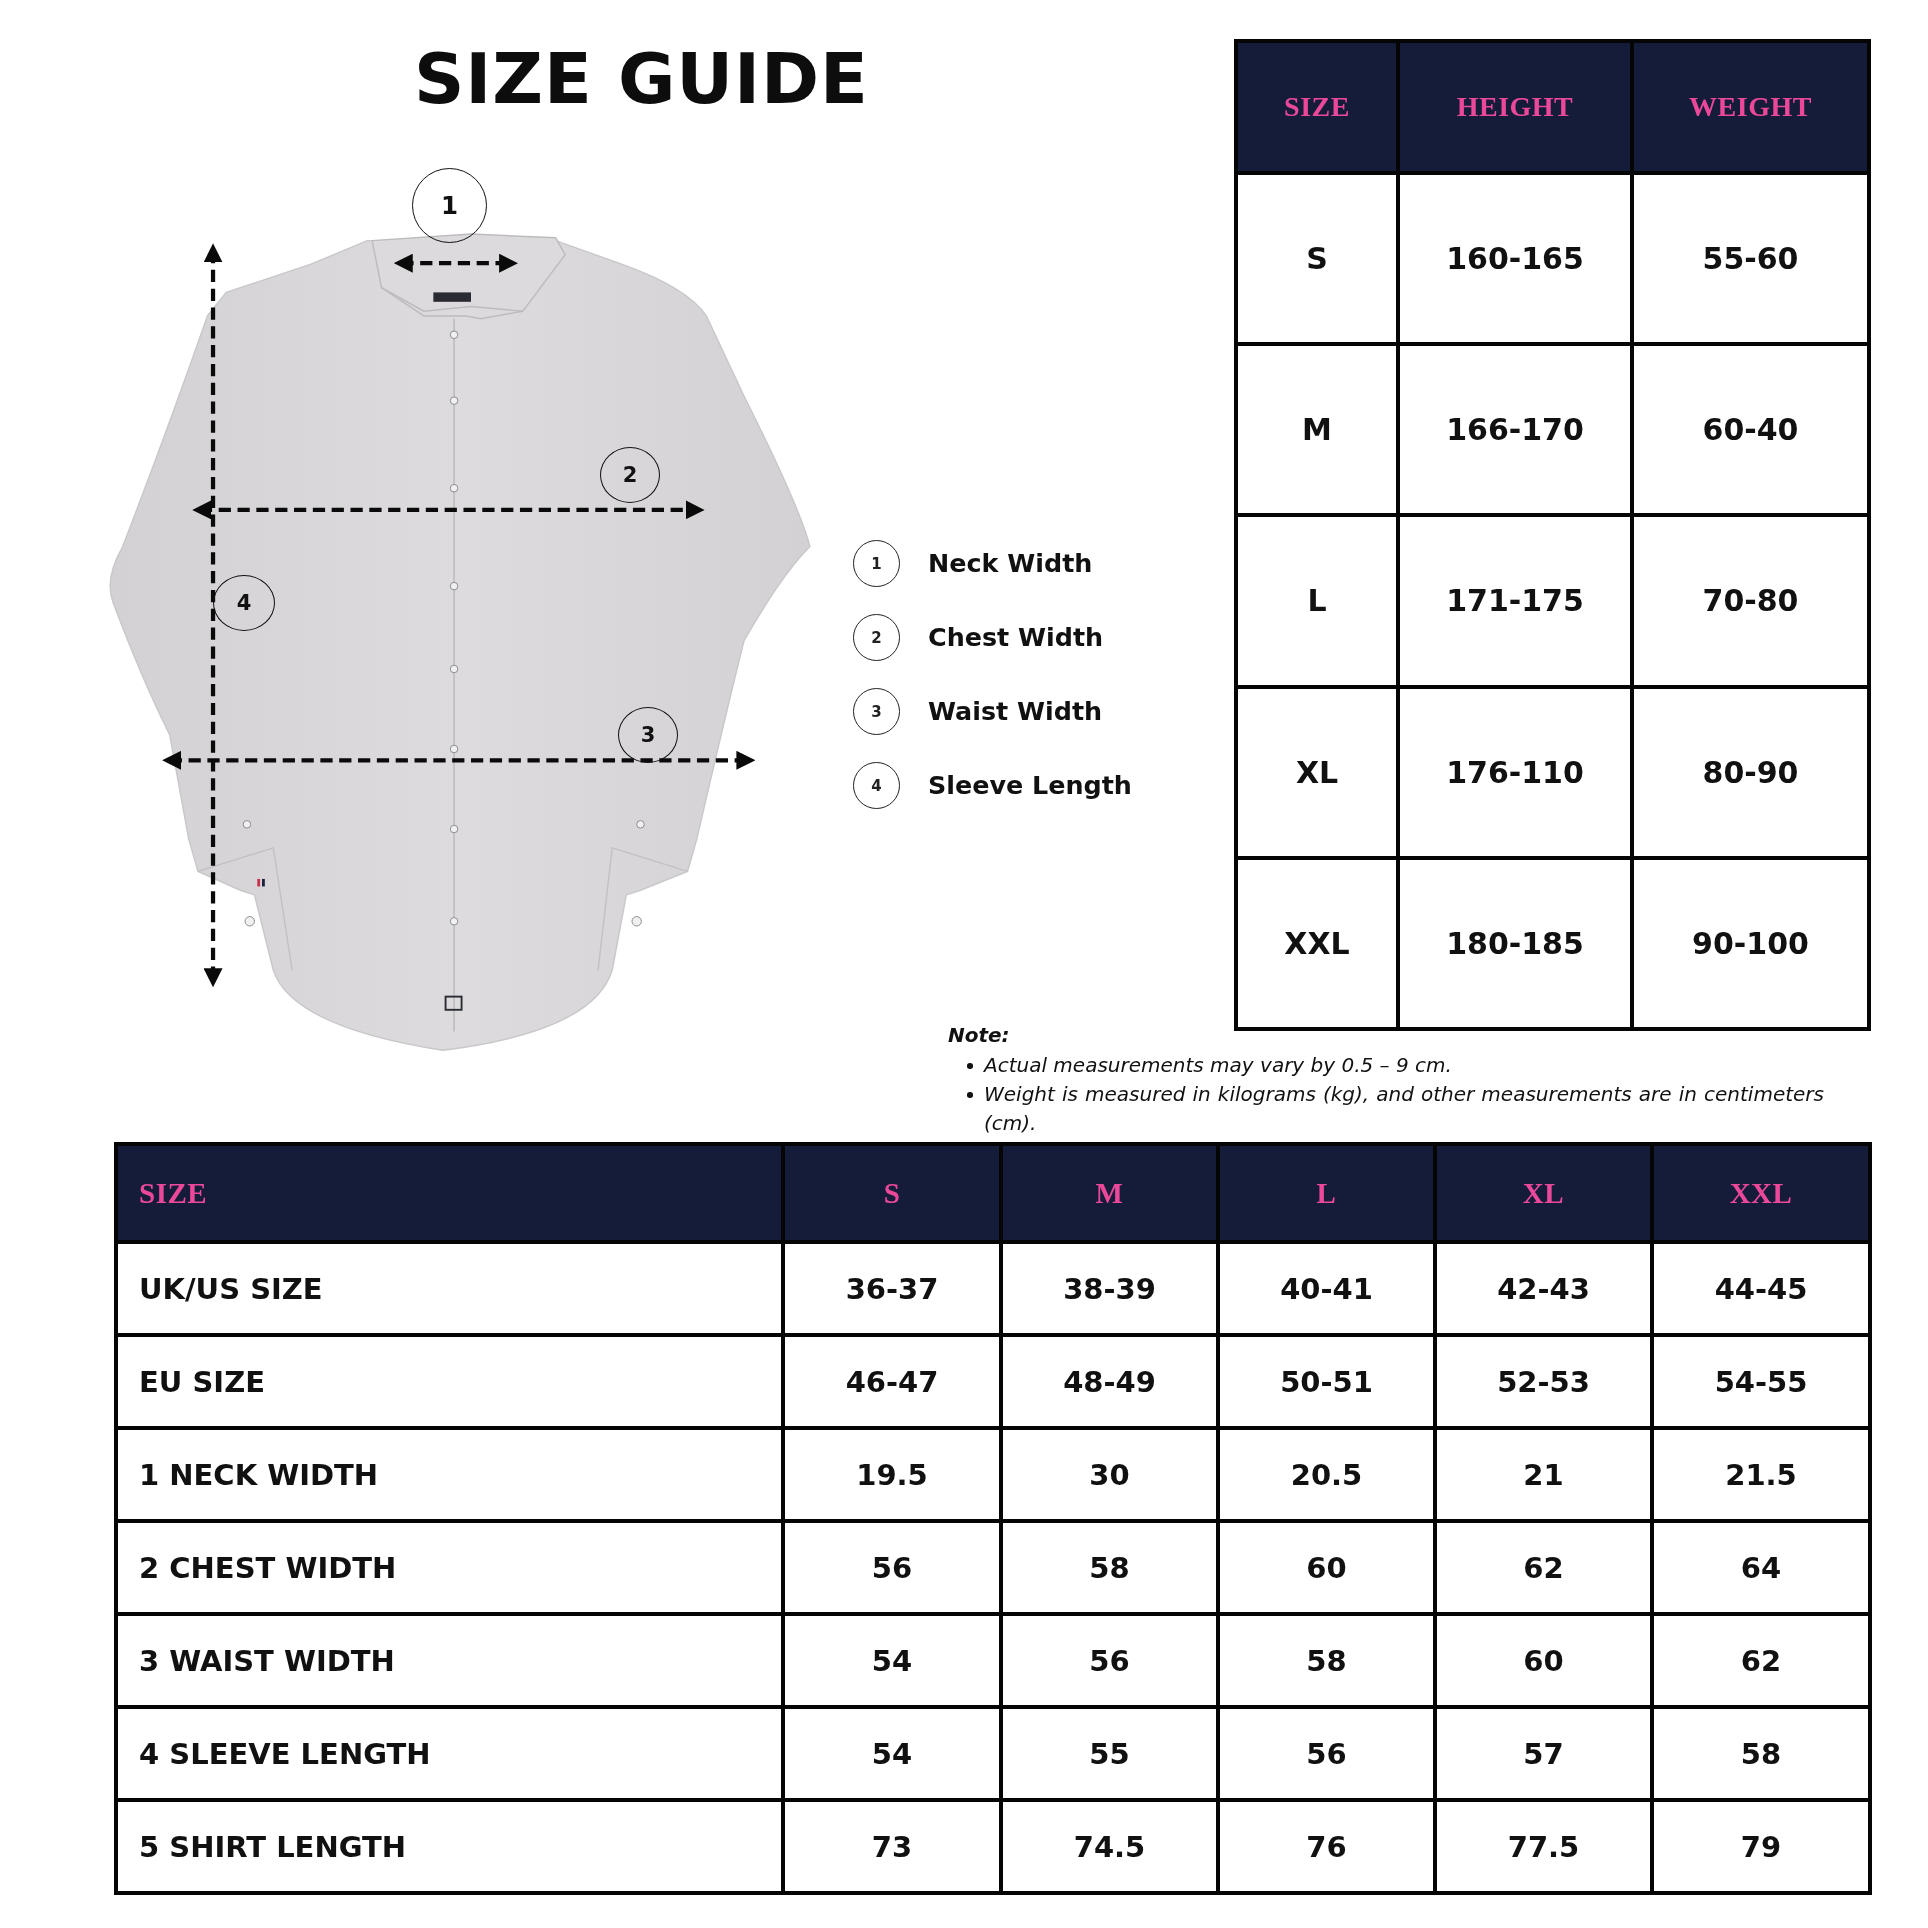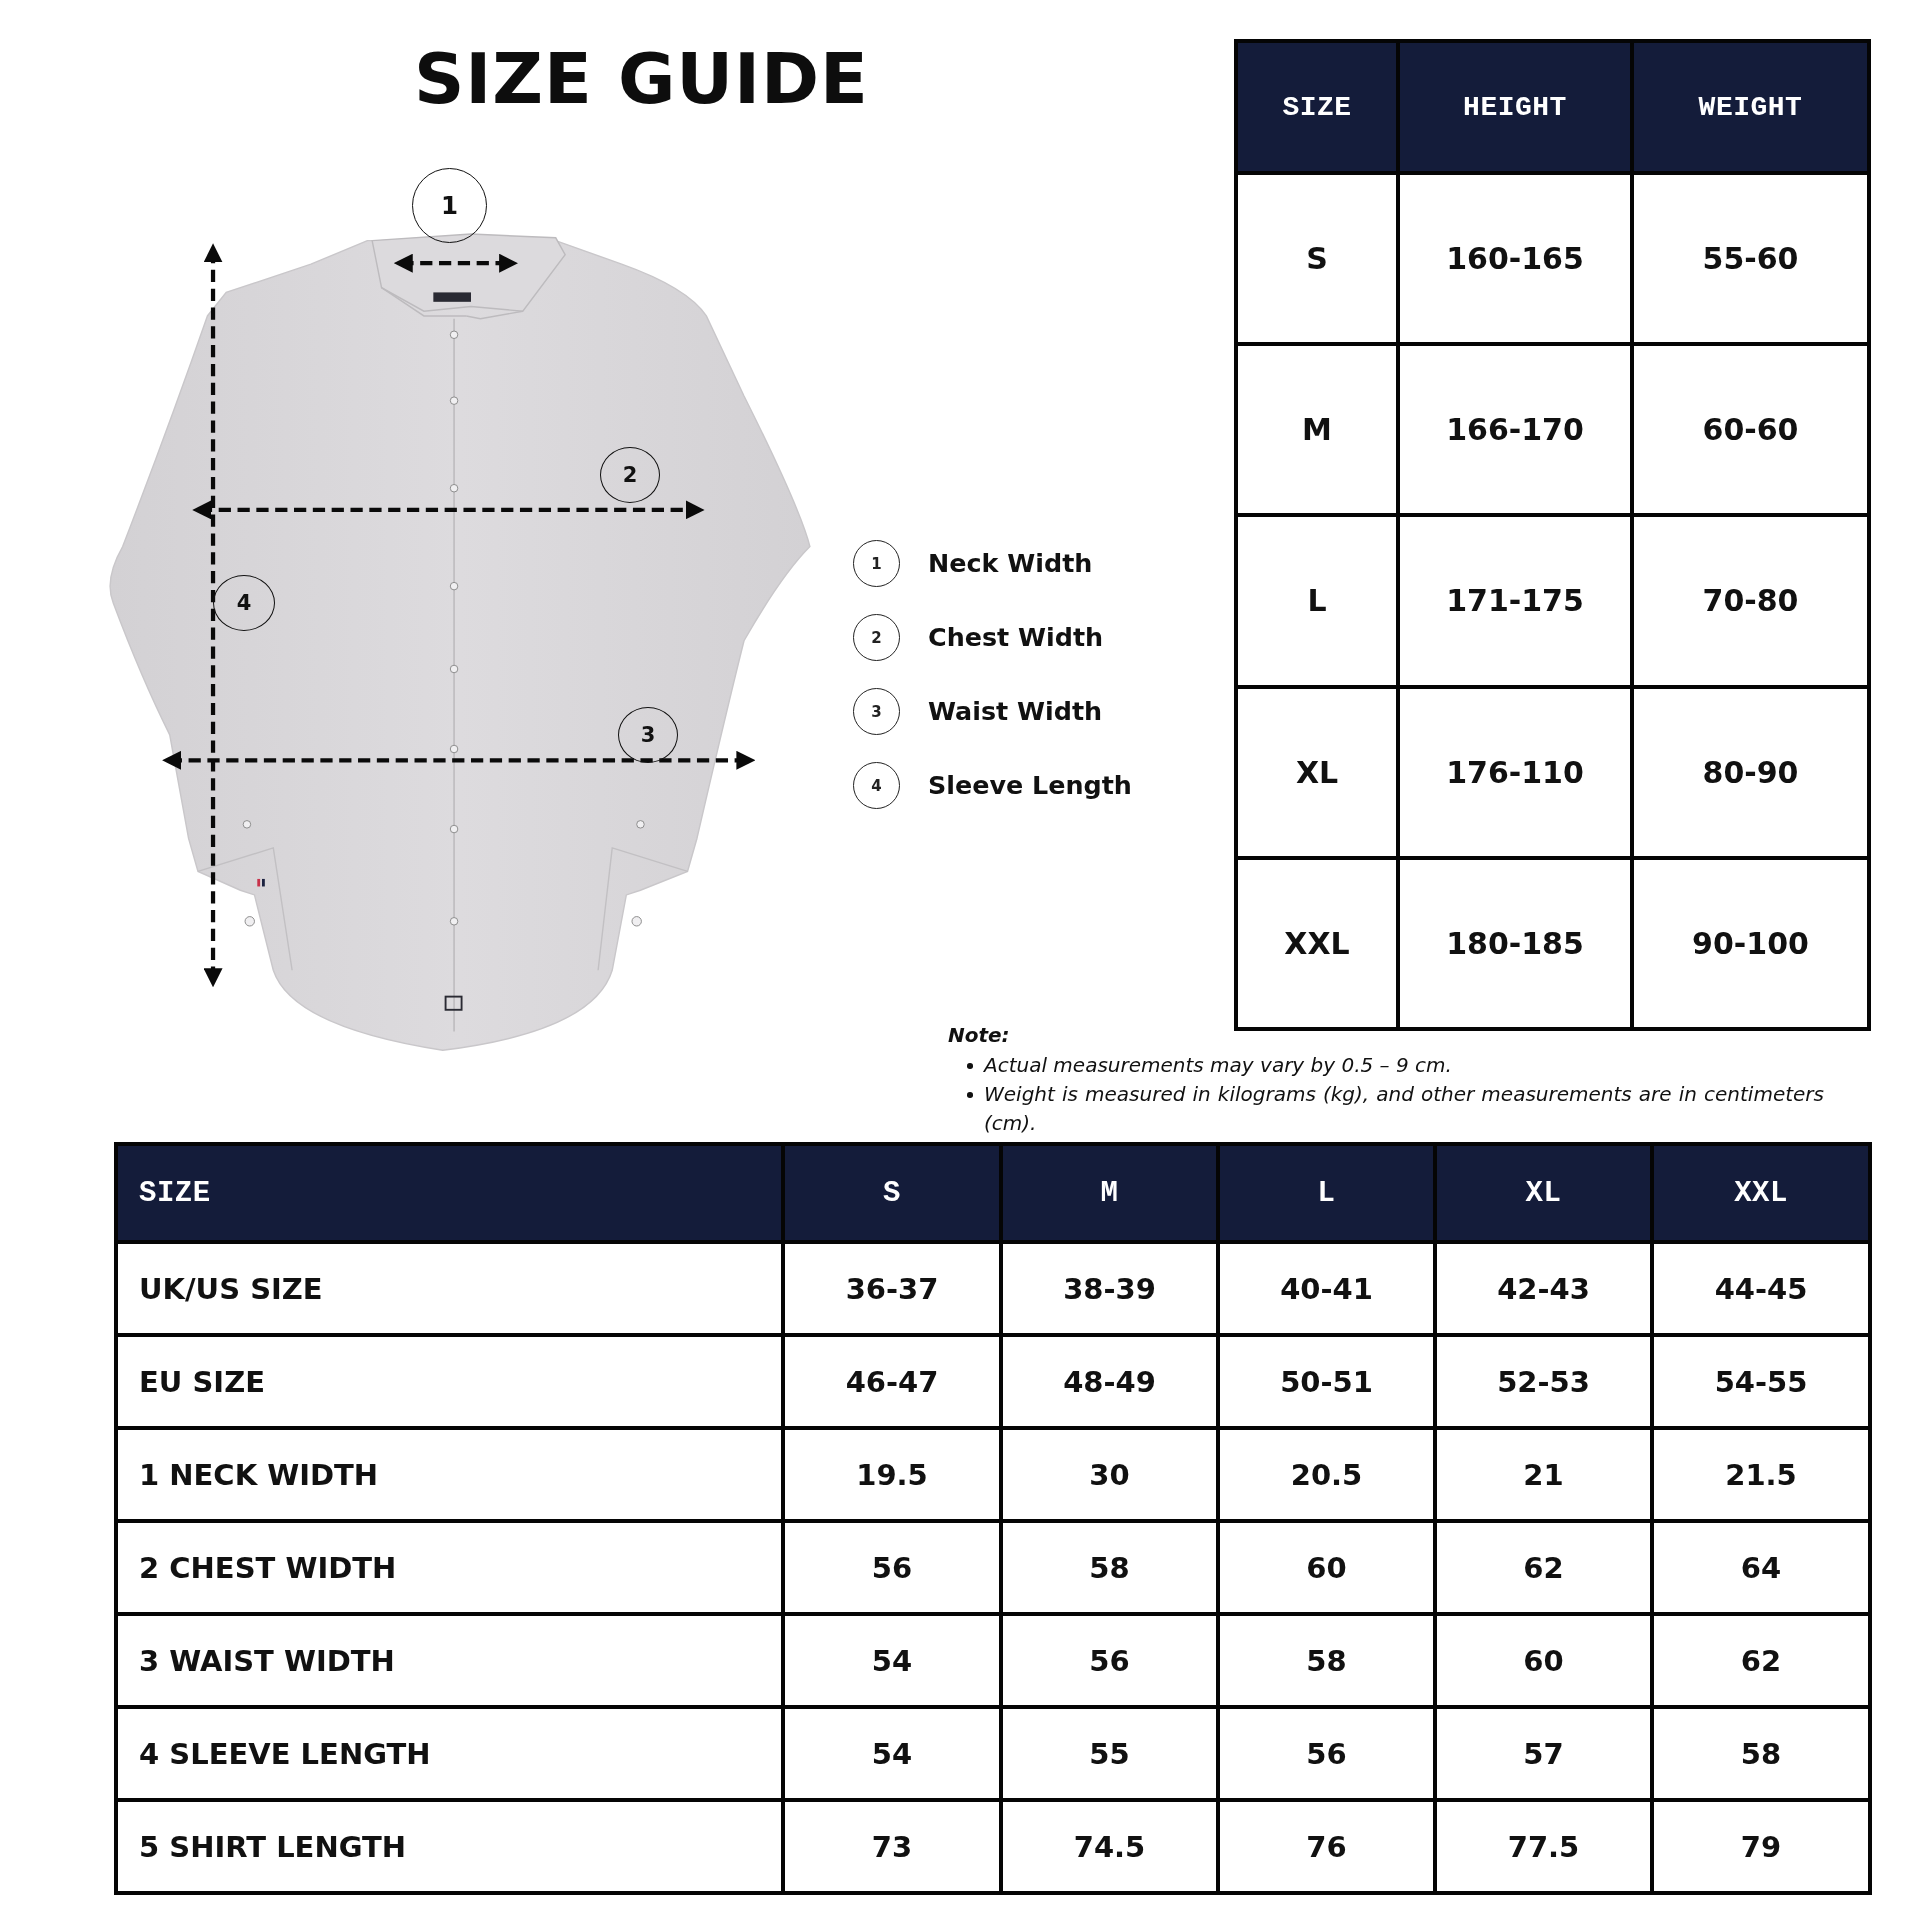--- a/index.html
+++ b/index.html
@@ -28,22 +28,22 @@
   .legend-label {
     margin-left: 28px; line-height: 47px;
     font-family: "DejaVu Sans", sans-serif; font-weight: 600; font-size: 25.4px; color: #111;
     white-space: nowrap;
   }
 
   
   table { border-collapse: collapse; position: absolute; table-layout: fixed; }
   td, th { border: 4.7px solid #050505; text-align: center; vertical-align: middle; }
   th {
-    background: #141c3a; color: #ffffff;
-    font-family: Liberation Mono, monospace; font-weight: 600; font-size: 28px; letter-spacing: 0.5px;
+    background: #141c3a; color: #ec4899;
+    font-family: Liberation Serif, serif; font-weight: 600; font-size: 28px; letter-spacing: 0.5px;
   }
 
   .top-table { left: 1234px; top: 39px; width: 633px; height: 992px; }
   .top-table th { height: 132px; }
   .top-table td {
     height: 171px; font-family: "DejaVu Sans", sans-serif; font-weight: 600; font-size: 30px; color: #111;
   }
 
   .bottom-table { left: 114px; top: 1142px; width: 1751px; height: 750px; }
   .bottom-table th { height: 98px; font-weight: 700; font-size: 29px; }
@@ -172,21 +172,21 @@
   </thead>
   <tbody>
     <tr>
       <td>S</td>
       <td>160-165</td>
       <td>55-60</td>
     </tr>
     <tr>
       <td>M</td>
       <td>166-170</td>
-      <td>60-60</td>
+      <td>60-40</td>
     </tr>
     <tr>
       <td>L</td>
       <td>171-175</td>
       <td>70-80</td>
     </tr>
     <tr>
       <td>XL</td>
       <td>176-110</td>
       <td>80-90</td>

